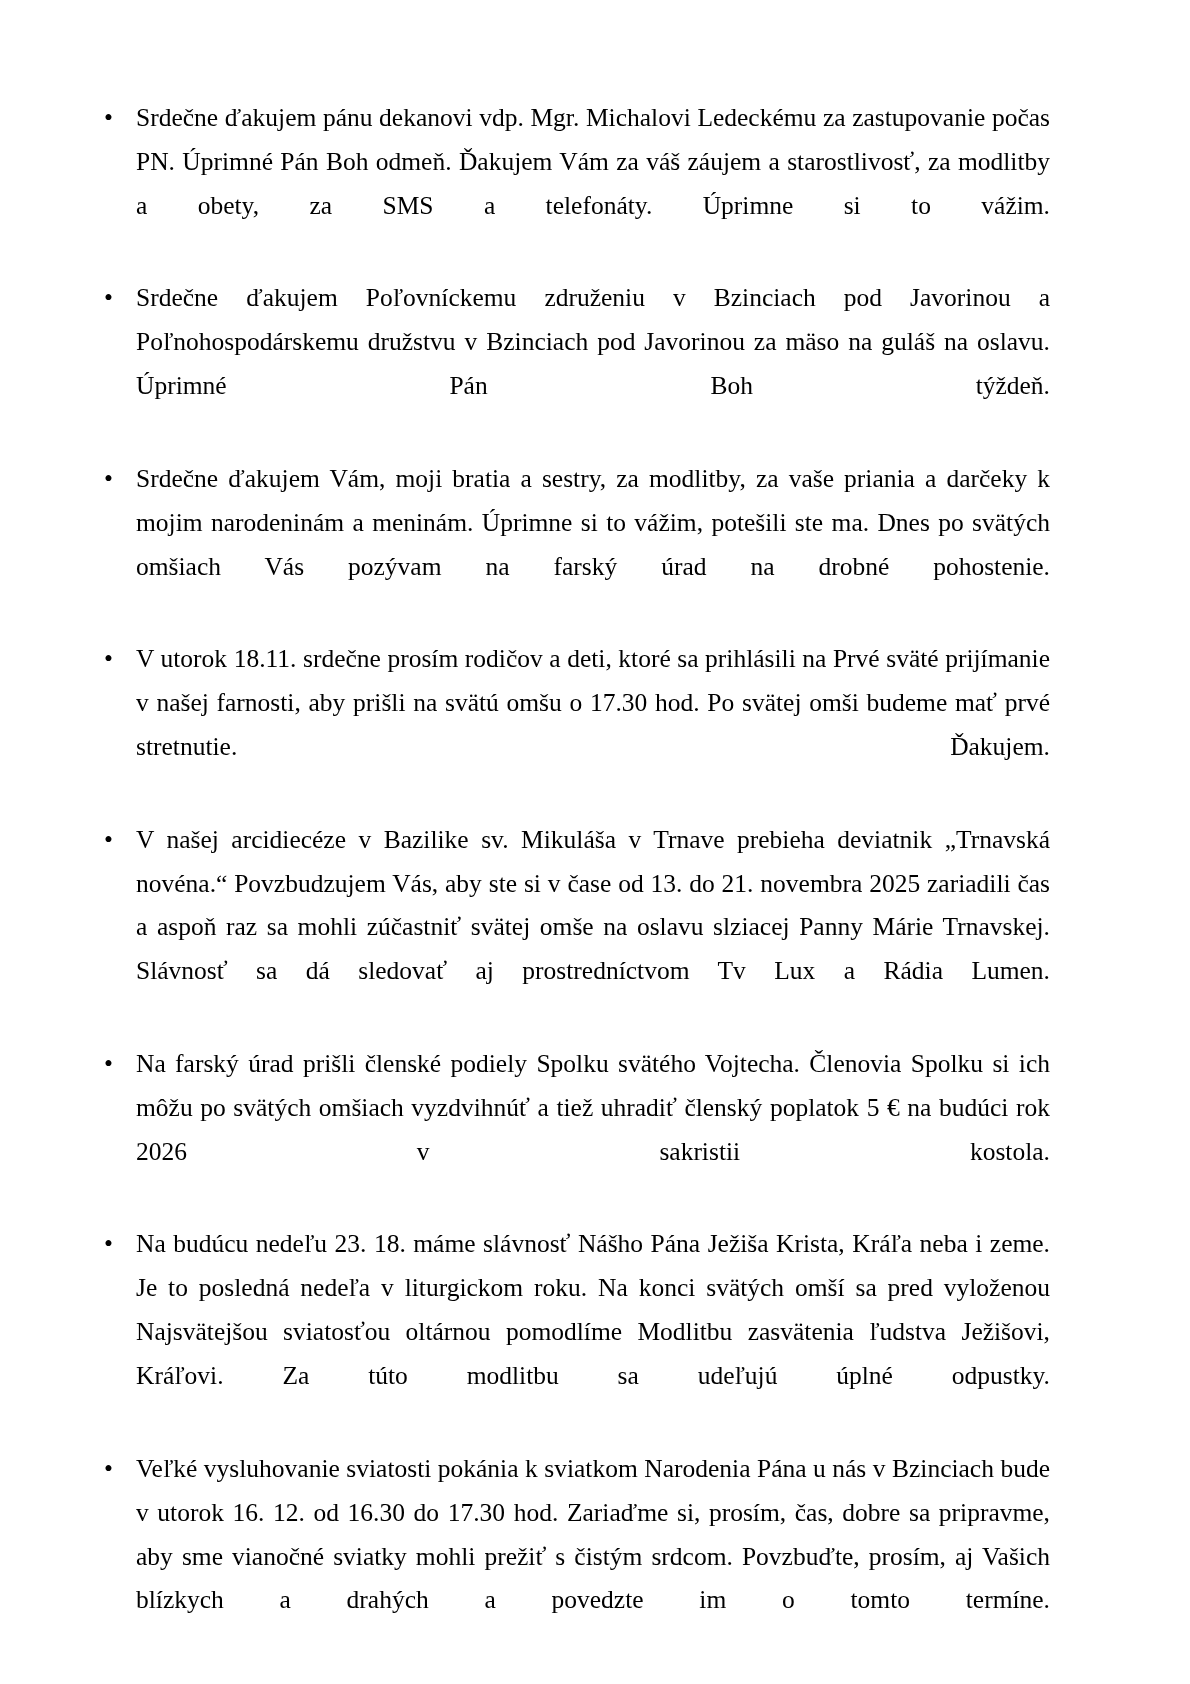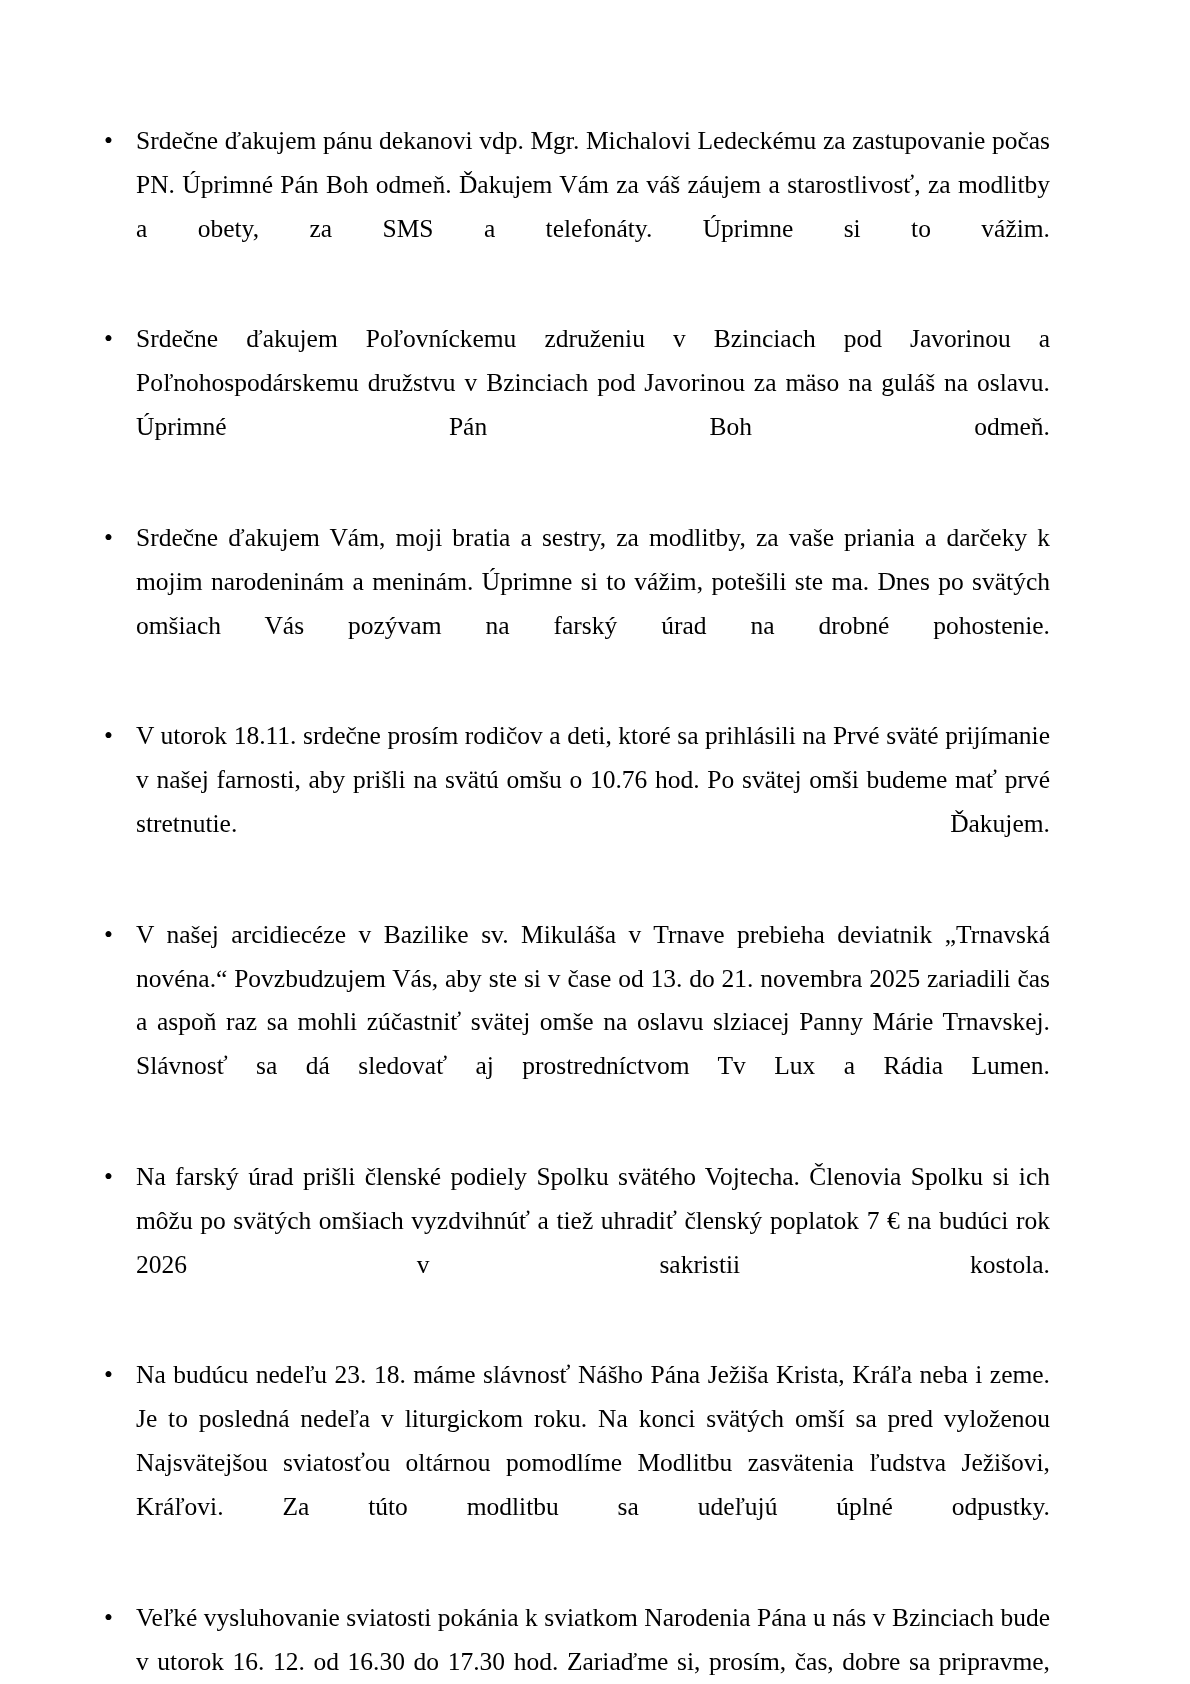--- a/index.html
+++ b/index.html
@@ -47,57 +47,56 @@
     left: 4px;
     top: 0;
     width: 20px;
     font-size: 25.5px;
     line-height: 1.72;
     text-align: left;
     color: #000000;
   }
   .bullet-text {
     display: block;
-    margin-top: 23px;
   }
   
   .announcement .bullet-text::after {
     content: "";
     display: inline-block;
     width: 100%;
   }
 </style>
 </head>
 <body>
 
 <div class="page">
   <div class="announcements" id="announcement-list">
       <div class="announcement">
         <span class="bullet-marker">•</span>
         <span class="bullet-text">Srdečne ďakujem pánu dekanovi vdp. Mgr. Michalovi Ledeckému za zastupovanie počas PN. Úprimné Pán Boh odmeň. Ďakujem Vám za váš záujem a starostlivosť, za modlitby a obety, za SMS a telefonáty. Úprimne si to vážim.</span>
       </div>
       <div class="announcement">
         <span class="bullet-marker">•</span>
-        <span class="bullet-text">Srdečne ďakujem Poľovníckemu združeniu v Bzinciach pod Javorinou a Poľnohospodárskemu družstvu v Bzinciach pod Javorinou za mäso na guláš na oslavu. Úprimné Pán Boh odmeň.</span>
+        <span class="bullet-text">Srdečne ďakujem Poľovníckemu združeniu v Bzinciach pod Javorinou a Poľnohospodárskemu družstvu v Bzinciach pod Javorinou za mäso na guláš na oslavu. Úprimné Pán Boh týždeň.</span>
       </div>
       <div class="announcement">
         <span class="bullet-marker">•</span>
         <span class="bullet-text">Srdečne ďakujem Vám, moji bratia a sestry, za modlitby, za vaše priania a darčeky k mojim narodeninám a meninám. Úprimne si to vážim, potešili ste ma. Dnes po svätých omšiach Vás pozývam na farský úrad na drobné pohostenie.</span>
       </div>
       <div class="announcement">
         <span class="bullet-marker">•</span>
-        <span class="bullet-text">V utorok 18.11. srdečne prosím rodičov a deti, ktoré sa prihlásili na Prvé sväté prijímanie v našej farnosti, aby prišli na svätú omšu o 10.76 hod. Po svätej omši budeme mať prvé stretnutie. Ďakujem.</span>
+        <span class="bullet-text">V utorok 18.11. srdečne prosím rodičov a deti, ktoré sa prihlásili na Prvé sväté prijímanie v našej farnosti, aby prišli na svätú omšu o 17.30 hod. Po svätej omši budeme mať prvé stretnutie. Ďakujem.</span>
       </div>
       <div class="announcement">
         <span class="bullet-marker">•</span>
         <span class="bullet-text">V našej arcidiecéze v Bazilike sv. Mikuláša v Trnave prebieha deviatnik „Trnavská novéna.“ Povzbudzujem Vás, aby ste si v čase od 13. do 21. novembra 2025 zariadili čas a aspoň raz sa mohli zúčastniť svätej omše na oslavu slziacej Panny Márie Trnavskej. Slávnosť sa dá sledovať aj prostredníctvom Tv Lux a Rádia Lumen.</span>
       </div>
       <div class="announcement">
         <span class="bullet-marker">•</span>
-        <span class="bullet-text">Na farský úrad prišli členské podiely Spolku svätého Vojtecha. Členovia Spolku si ich môžu po svätých omšiach vyzdvihnúť a tiež uhradiť členský poplatok 7 € na budúci rok 2026 v sakristii kostola.</span>
+        <span class="bullet-text">Na farský úrad prišli členské podiely Spolku svätého Vojtecha. Členovia Spolku si ich môžu po svätých omšiach vyzdvihnúť a tiež uhradiť členský poplatok 5 € na budúci rok 2026 v sakristii kostola.</span>
       </div>
       <div class="announcement">
         <span class="bullet-marker">•</span>
         <span class="bullet-text">Na budúcu nedeľu 23. 18. máme slávnosť Nášho Pána Ježiša Krista, Kráľa neba i zeme. Je to posledná nedeľa v liturgickom roku. Na konci svätých omší sa pred vyloženou Najsvätejšou sviatosťou oltárnou pomodlíme Modlitbu zasvätenia ľudstva Ježišovi, Kráľovi. Za túto modlitbu sa udeľujú úplné odpustky.</span>
       </div>
       <div class="announcement">
         <span class="bullet-marker">•</span>
         <span class="bullet-text">Veľké vysluhovanie sviatosti pokánia k sviatkom Narodenia Pána u nás v Bzinciach bude v utorok 16. 12. od 16.30 do 17.30 hod. Zariaďme si, prosím, čas, dobre sa pripravme, aby sme vianočné sviatky mohli prežiť s čistým srdcom. Povzbuďte, prosím, aj Vašich blízkych a drahých a povedzte im o tomto termíne.</span>
       </div>
       <div class="announcement">

